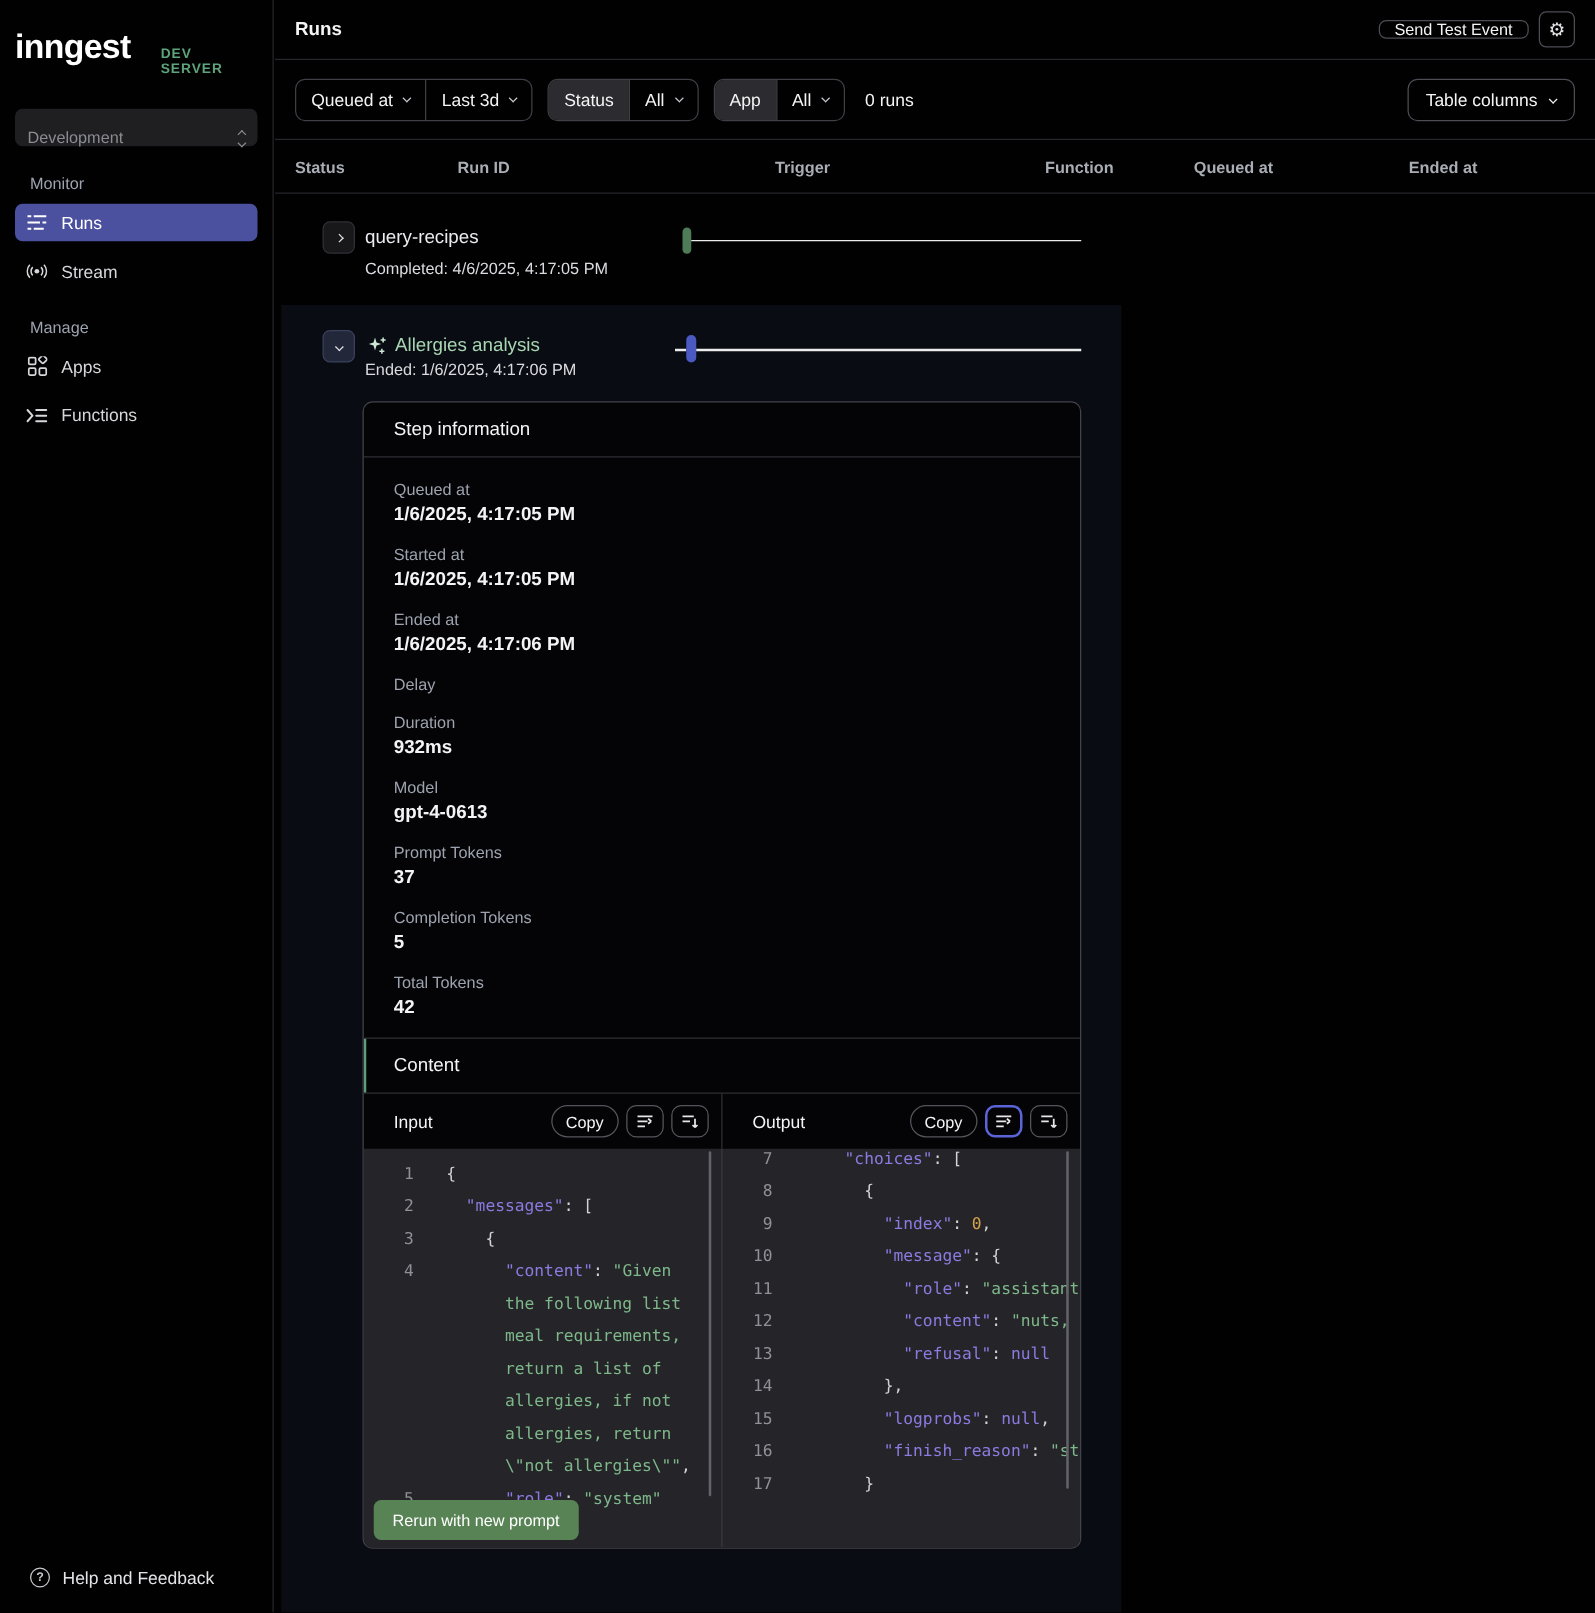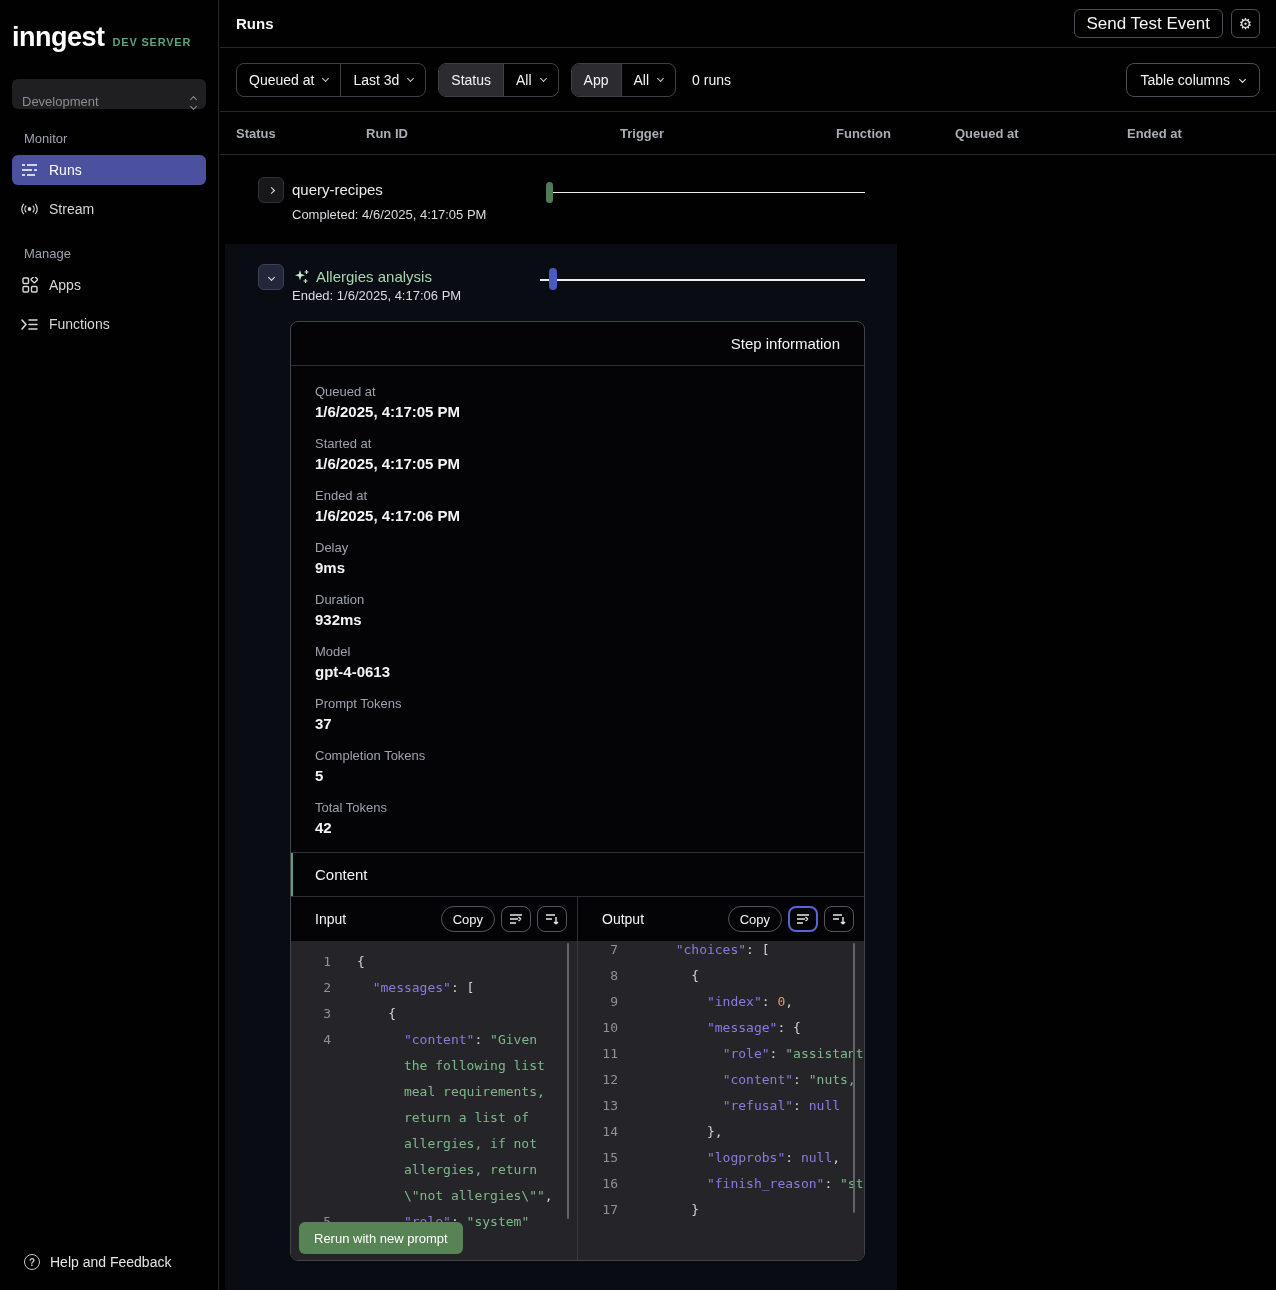--- a/index.html
+++ b/index.html
@@ -3,21 +3,21 @@
 <meta charset="utf-8">
 <style>
   * { margin:0; padding:0; box-sizing:border-box; }
   html,body { background:#010102; }
   body { width:1276px; height:1290px; position:relative; overflow:hidden;
          font-family:"Liberation Sans", sans-serif; color:#f4f4f5; }
 
   
   .sidebar { position:absolute; left:0; top:0; width:219px; height:100%;
              border-right:1px solid #26262b; display:flex; flex-direction:column; background:#010102;}
-  .logo-row { display:flex; align-items:baseline; gap:8px; padding:22px 12px 0 12px; }
+  .logo-row { display:flex; align-items:baseline; gap:24px; padding:22px 12px 0 12px; }
   .logo { font-size:27px; font-weight:800; letter-spacing:-0.5px; color:#fff; }
   .logo-badge { font-size:11px; font-weight:600; letter-spacing:0.8px; color:#5ea37a; }
   .env-select { margin:26px 12px 0 12px; height:30px; background:#1f1f22; border-radius:6px;
                 display:flex; align-items:flex-end; justify-content:space-between; padding:0 10px;
                 color:#8b8b92; font-size:13px; }
   .updown { display:flex; flex-direction:column; gap:2px; }
   .chev { width:6px; height:6px; border-right:1.5px solid currentColor; border-bottom:1.5px solid currentColor; display:inline-block; }
   .chev.down { transform:rotate(45deg); }
   .chev.up { transform:rotate(-135deg); }
   .chev.right { transform:rotate(-45deg); }
@@ -31,22 +31,22 @@
   .side-footer { margin-top:auto; padding:0 24px 20px 24px; display:flex; align-items:center; gap:10px;
                  font-size:14px; color:#e4e4e7; cursor:pointer; }
   .q-ic { width:16px; height:16px; border:1.3px solid #c7c7cc; border-radius:50%; font-size:10px;
           display:flex; align-items:center; justify-content:center; color:#c7c7cc; font-weight:700; }
 
   
   .main { position:absolute; left:220px; top:0; right:0; bottom:0; }
   .topbar { height:48px; border-bottom:1px solid #26262b; display:flex; align-items:center; padding:0 16px; }
   .topbar-title { font-size:15px; font-weight:600; }
   .topbar-right { margin-left:auto; display:flex; align-items:center; gap:8px; }
-  .btn-outline { height:29px; padding:0 12px; border:1px solid #4d4d55; border-radius:6px; background:transparent;
-                 color:#f4f4f5; font-size:17px; font-weight:500; font-family:inherit; display:flex; align-items:center; cursor:pointer;}
+  .btn-outline { height:15px; padding:0 12px; border:1px solid #4d4d55; border-radius:6px; background:transparent;
+                 color:#f4f4f5; font-size:13px; font-weight:500; font-family:inherit; display:flex; align-items:center; cursor:pointer;}
   .btn-icon { width:29px; height:29px; padding:0; justify-content:center; font-size:15px; color:#e4e4e7; }
 
   .filterbar { height:64px; border-bottom:1px solid #26262b; display:flex; align-items:center; padding:0 16px; gap:12px; }
   .fgroup { display:flex; align-items:stretch; height:34px; border:1px solid #3f3f46; border-radius:8px; overflow:hidden; }
   .fseg { display:flex; align-items:center; gap:9px; padding:0 12px; font-size:14px; color:#f4f4f5; cursor:pointer; }
   .fseg + .fseg { border-left:1px solid #3f3f46; }
   .fseg.lit { background:#2b2b30; cursor:default; }
   .fseg .chev { color:#c9c9cf; margin-top:-3px; }
   .runs-count { font-size:14px; margin-left:4px; }
   .tablecols { margin-left:auto; height:34px; font-size:14px; gap:10px; border-radius:8px; padding:0 14px; }
@@ -65,21 +65,21 @@
 
   .expanded { margin-left:5px; width:672px; background:#090c13; min-height:1046px; position:relative; }
   .row2-head { position:relative; height:77px; }
   .exp-btn.blue { background:#23273a; border-color:#3b415c; }
   .run2-title { color:#a7d6b2; }
   .sparkle { position:absolute; }
 
   
   .panel { margin-left:65px; width:575px; background:#040406; border:1px solid #43434b;
            border-radius:8px; position:relative; overflow:hidden; }
-  .panel-h { padding:13px 24px; border-bottom:1px solid #2e2e34; font-size:15px; font-weight:500;text-align:right; }
+  .panel-h { padding:13px 24px; border-bottom:1px solid #2e2e34; font-size:15px; font-weight:500; }
   .fields { padding:18px 24px 0 24px; }
   .field { margin-bottom:14px; }
   .field .flabel { font-size:13px; color:#9ca3af; line-height:16px; }
   .field .fvalue { font-size:15px; font-weight:600; color:#f4f4f5; line-height:20px; margin-top:2px; }
   .content-h { position:relative; padding:13px 24px; border-top:1px solid #2e2e34;
                border-bottom:1px solid #2e2e34; font-size:15px; font-weight:500; }
   .green-edge { position:absolute; left:0; top:0; bottom:0; width:2px; background:#5c9f78; }
   .io-toolbar { display:flex; height:44px; }
   .io-half { display:flex; align-items:center; padding:0 10px 0 24px; }
   .io-half.left { width:286px; }
@@ -261,21 +261,20 @@
           <div class="field">
             <div class="flabel">Started at</div>
             <div class="fvalue">1/6/2025, 4:17:05 PM</div>
           </div>
           <div class="field">
             <div class="flabel">Ended at</div>
             <div class="fvalue">1/6/2025, 4:17:06 PM</div>
           </div>
           <div class="field">
             <div class="flabel">Delay</div>
-            <div class="fvalue">9ms</div>
           </div>
           <div class="field">
             <div class="flabel">Duration</div>
             <div class="fvalue">932ms</div>
           </div>
           <div class="field">
             <div class="flabel">Model</div>
             <div class="fvalue">gpt-4-0613</div>
           </div>
           <div class="field">

